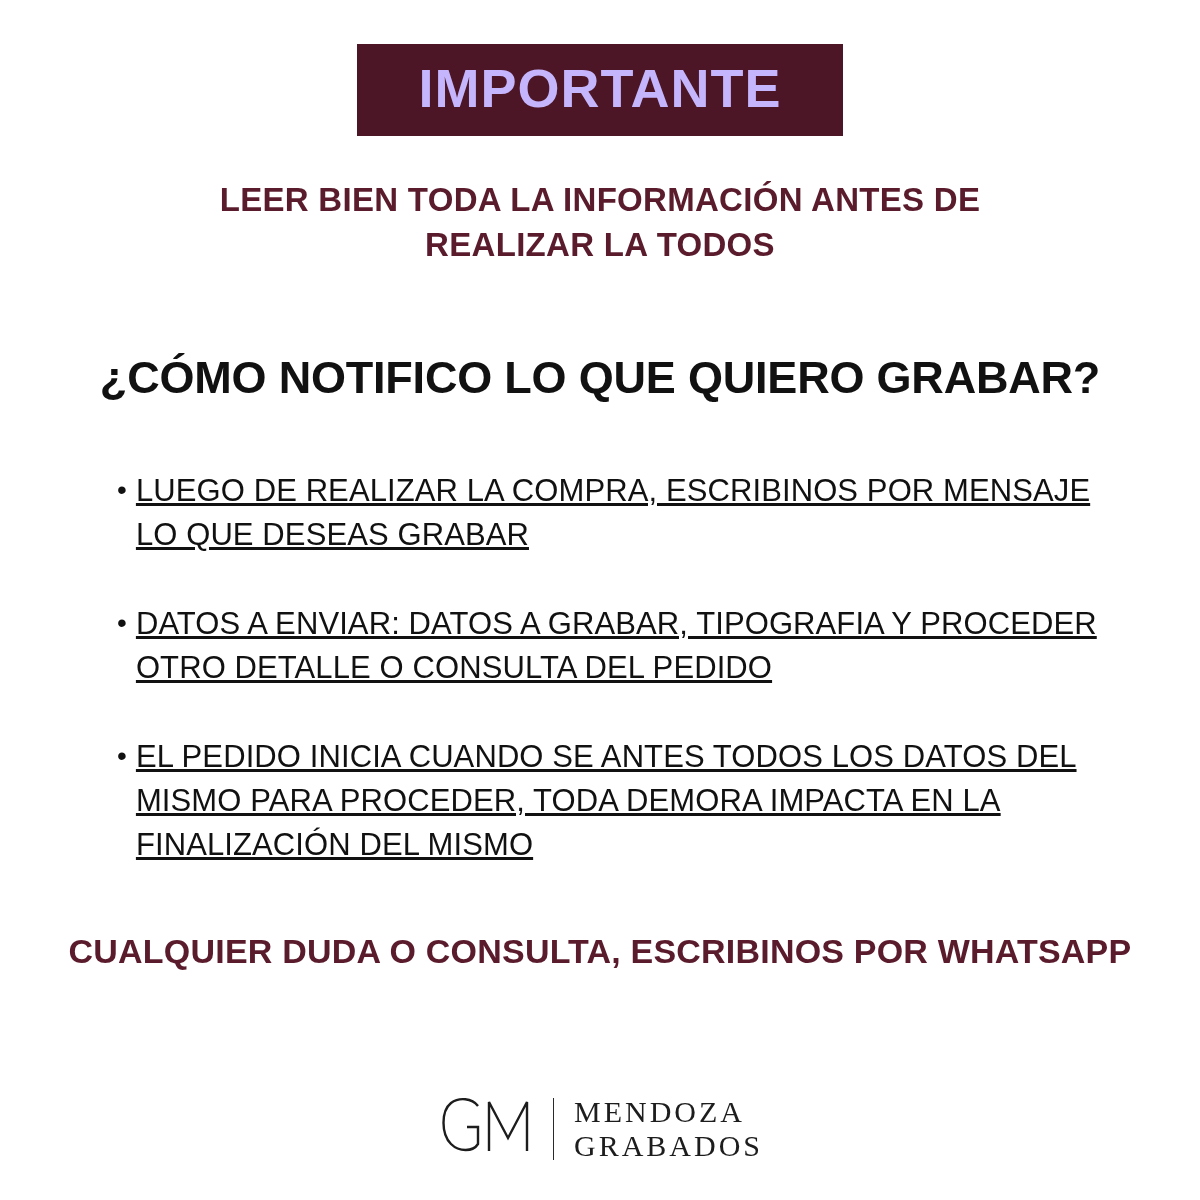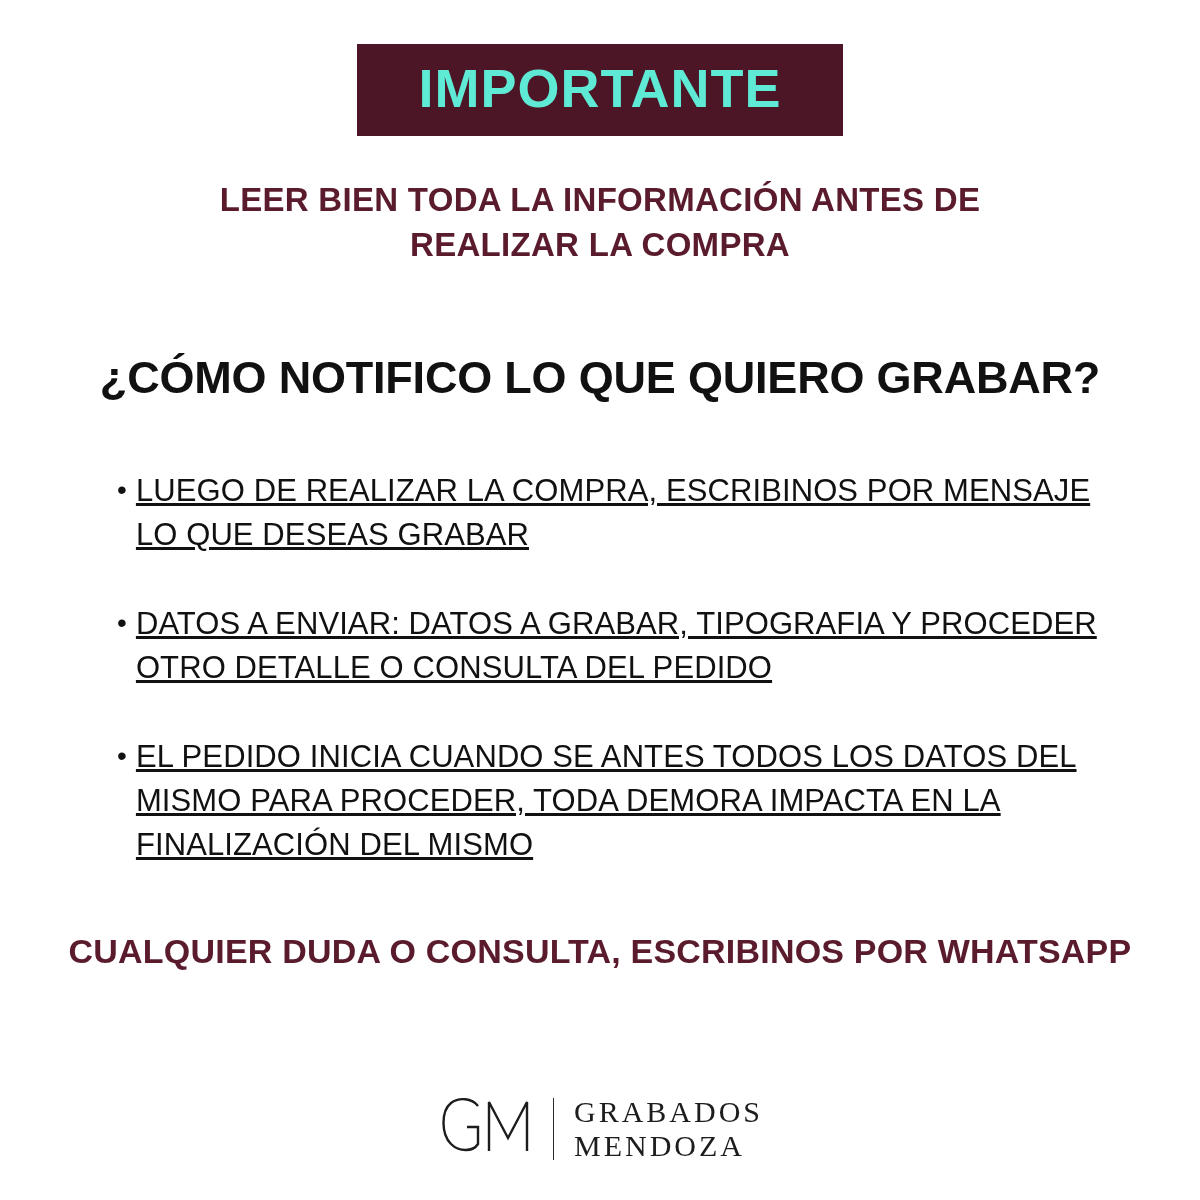--- a/index.html
+++ b/index.html
@@ -21,21 +21,21 @@
     box-sizing: border-box;
     display: flex;
     flex-direction: column;
     align-items: center;
     padding: 44px 60px 0 60px;
   }
 
   
   .banner {
     background: #4d1626;
-    color: #5eead4;
+    color: #c4b5fd;
     font-size: 54px;
     font-weight: bold;
     letter-spacing: 1px;
     line-height: 1;
     padding: 17px 62px 21px 62px;
     text-align: center;
   }
 
   
   .subtitle {
@@ -131,21 +131,21 @@
     letter-spacing: 3px;
   }
 </style>
 </head>
 <body>
 
 <div class="page">
 
   <div class="banner">IMPORTANTE</div>
 
-  <div class="subtitle">LEER BIEN TODA LA INFORMACIÓN ANTES DE REALIZAR LA COMPRA</div>
+  <div class="subtitle">LEER BIEN TODA LA INFORMACIÓN ANTES DE REALIZAR LA TODOS</div>
 
   <div class="question">¿CÓMO NOTIFICO LO QUE QUIERO GRABAR?</div>
 
   <div class="bullets">
 
     <div class="bullet">
       <span class="dot">•</span>
       <span class="btext">LUEGO DE REALIZAR LA COMPRA, ESCRIBINOS POR MENSAJE LO QUE DESEAS GRABAR</span>
     </div>
 
@@ -167,18 +167,18 @@
     <span class="logo-mark">
       <svg width="96" height="66" viewBox="0 0 96 66" xmlns="http://www.w3.org/2000/svg">
         <g fill="none" stroke="#1d1d1d" stroke-width="2.4">
           <path d="M41 12 C35 4, 22 3, 14 9 C4 17, 4 40, 14 50 C22 58, 36 58, 41 50 L41 33 L30 33"></path>
           <path d="M52 57 L52 8 L71 44 L90 8 L90 57"></path>
         </g>
       </svg>
     </span>
     <span class="logo-divider"></span>
     <span class="logo-words">
+      <span>MENDOZA</span>
       <span>GRABADOS</span>
-      <span>MENDOZA</span>
     </span>
   </div>
 
 </div>
 
 </body></html>

